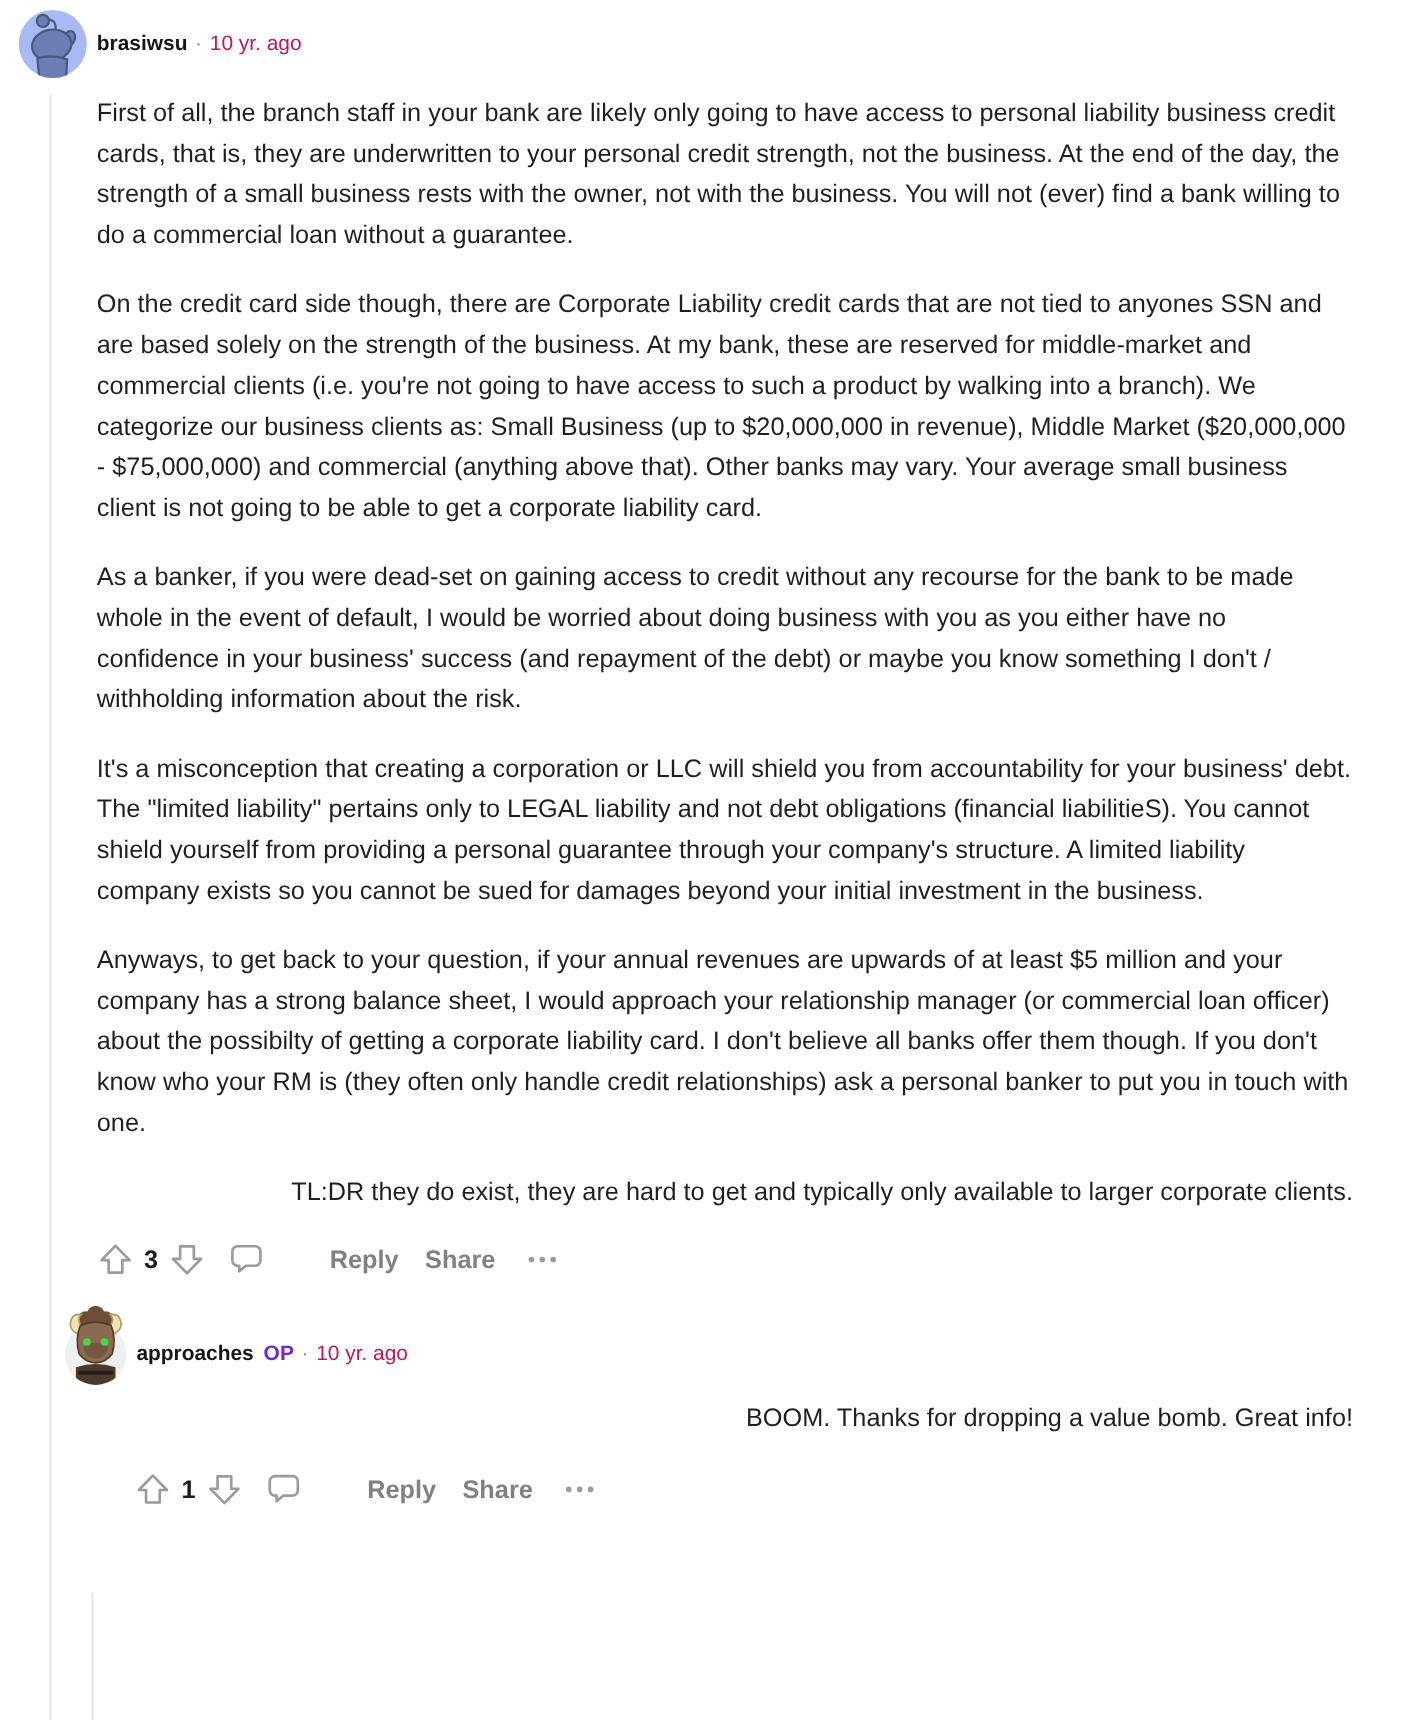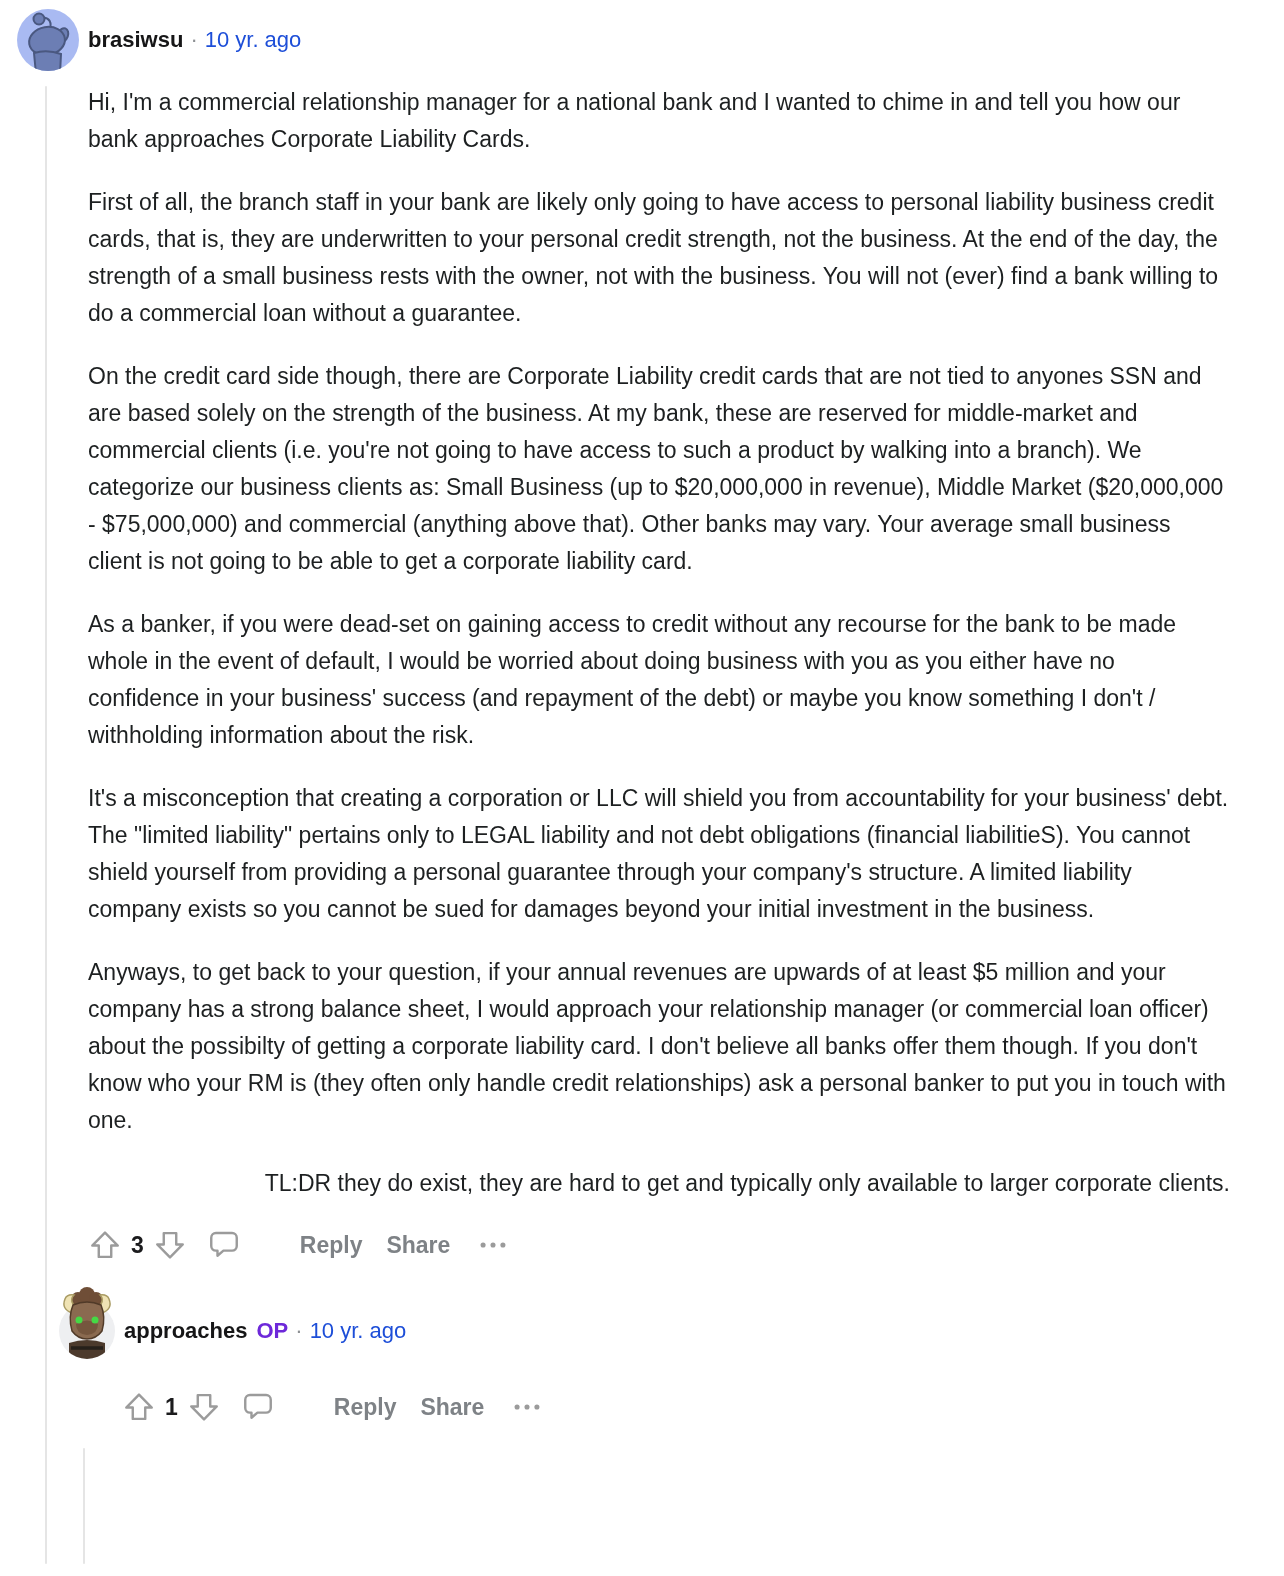--- a/index.html
+++ b/index.html
@@ -25,25 +25,25 @@
   
   .comment-root  { padding:8px 54px 0 16px; position:relative; }
   .comment-child { padding:0 54px 0 58px;  position:relative; margin-top:36px; }
 
   .c-header { display:flex; align-items:center; }
   .avatar { flex:0 0 auto; position:relative; cursor:pointer; }
   .avatar-1 { width:64px; height:64px; }
   .avatar-2 { width:58px; height:58px; }
   .avatar-2 svg { position:absolute; left:0; bottom:0; }
 
-  .meta { display:flex; align-items:center; margin-left:8px; font-size:22px; }
+  .meta { display:flex; align-items:center; margin-left:8px; font-size:19px; }
   .author { font-weight:700; color:#161617; cursor:pointer; }
   .op-badge { font-weight:700; color:#6d28d9; margin-left:9px; }
   .meta .sep { color:#8d9093; margin:0 7px; }
-  .timestamp { color:#1d4ed8; }
+  .timestamp { color:#be185d; }
 
   .comment-body { margin-left:72px; margin-top:12px; font-size:23px; line-height:37px; color:#1d2021; }
   .comment-child .comment-body { margin-left:64px; margin-top:10px; }
   .comment-body p { margin:0 0 26px 0; }
   .comment-body p:last-child { margin-bottom:0;text-align:right; }
 
   .action-row {
     display:flex; align-items:center;
     margin-left:72px; margin-top:22px; height:42px;
   }
@@ -95,21 +95,20 @@
         </span>
       </div>
       <div class="meta">
         <span class="author">brasiwsu</span>
         <span class="sep">·</span>
         <span class="timestamp">10 yr. ago</span>
       </div>
     </div>
 
     <div class="comment-body">
-      <p>Hi, I'm a commercial relationship manager for a national bank and I wanted to chime in and tell you how our bank approaches Corporate Liability Cards.</p>
       <p>First of all, the branch staff in your bank are likely only going to have access to personal liability business credit cards, that is, they are underwritten to your personal credit strength, not the business. At the end of the day, the strength of a small business rests with the owner, not with the business. You will not (ever) find a bank willing to do a commercial loan without a guarantee.</p>
       <p>On the credit card side though, there are Corporate Liability credit cards that are not tied to anyones SSN and are based solely on the strength of the business. At my bank, these are reserved for middle-market and commercial clients (i.e. you're not going to have access to such a product by walking into a branch). We categorize our business clients as: Small Business (up to $20,000,000 in revenue), Middle Market ($20,000,000 - $75,000,000) and commercial (anything above that). Other banks may vary. Your average small business client is not going to be able to get a corporate liability card.</p>
       <p>As a banker, if you were dead-set on gaining access to credit without any recourse for the bank to be made whole in the event of default, I would be worried about doing business with you as you either have no confidence in your business' success (and repayment of the debt) or maybe you know something I don't / withholding information about the risk.</p>
       <p>It's a misconception that creating a corporation or LLC will shield you from accountability for your business' debt. The "limited liability" pertains only to LEGAL liability and not debt obligations (financial liabilitieS). You cannot shield yourself from providing a personal guarantee through your company's structure. A limited liability company exists so you cannot be sued for damages beyond your initial investment in the business.</p>
       <p>Anyways, to get back to your question, if your annual revenues are upwards of at least $5 million and your company has a strong balance sheet, I would approach your relationship manager (or commercial loan officer) about the possibilty of getting a corporate liability card. I don't believe all banks offer them though. If you don't know who your RM is (they often only handle credit relationships) ask a personal banker to put you in touch with one.</p>
       <p>TL:DR they do exist, they are hard to get and typically only available to larger corporate clients.</p>
     </div>
 
     <div class="action-row">
       <button class="vote-btn">
@@ -182,20 +181,23 @@
         </span>
       </div>
       <div class="meta">
         <span class="author">approaches</span>
         <span class="op-badge">OP</span>
         <span class="sep">·</span>
         <span class="timestamp">10 yr. ago</span>
       </div>
     </div>
 
+    <div class="comment-body">
+      <p>BOOM. Thanks for dropping a value bomb. Great info!</p>
+    </div>
 
     <div class="action-row">
       <button class="vote-btn">
         <span class="icon vote-icon">
           <svg viewBox="0 0 24 24" fill="none" stroke="#9b9b9b" stroke-width="1.7" stroke-linejoin="round" stroke-linecap="round">
             <path d="M12 3.2 L21 12.4 H16.4 V20.4 H7.6 V12.4 H3 Z"></path>
           </svg>
         </span>
       </button>
       <span class="vote-count">1</span>

